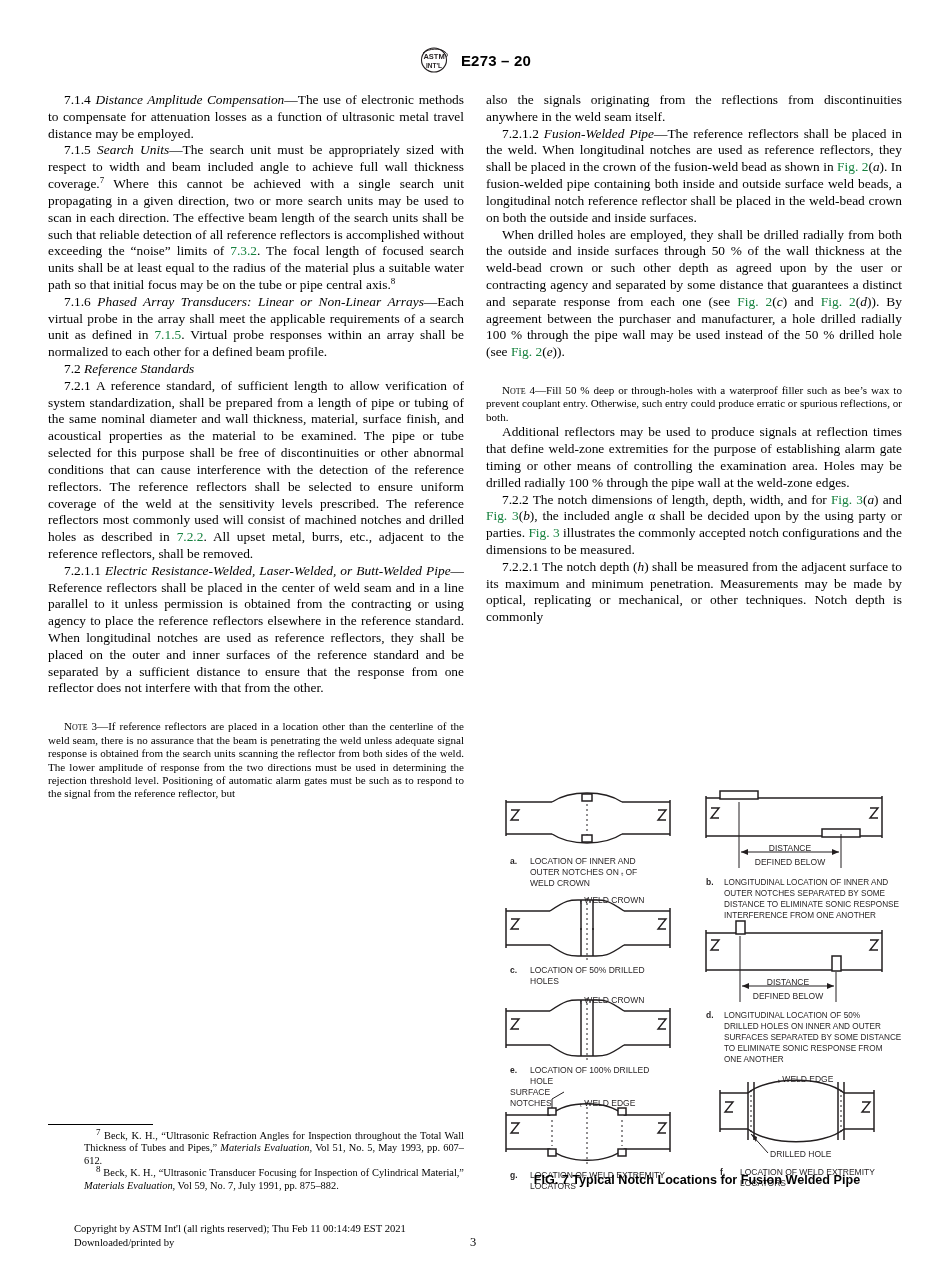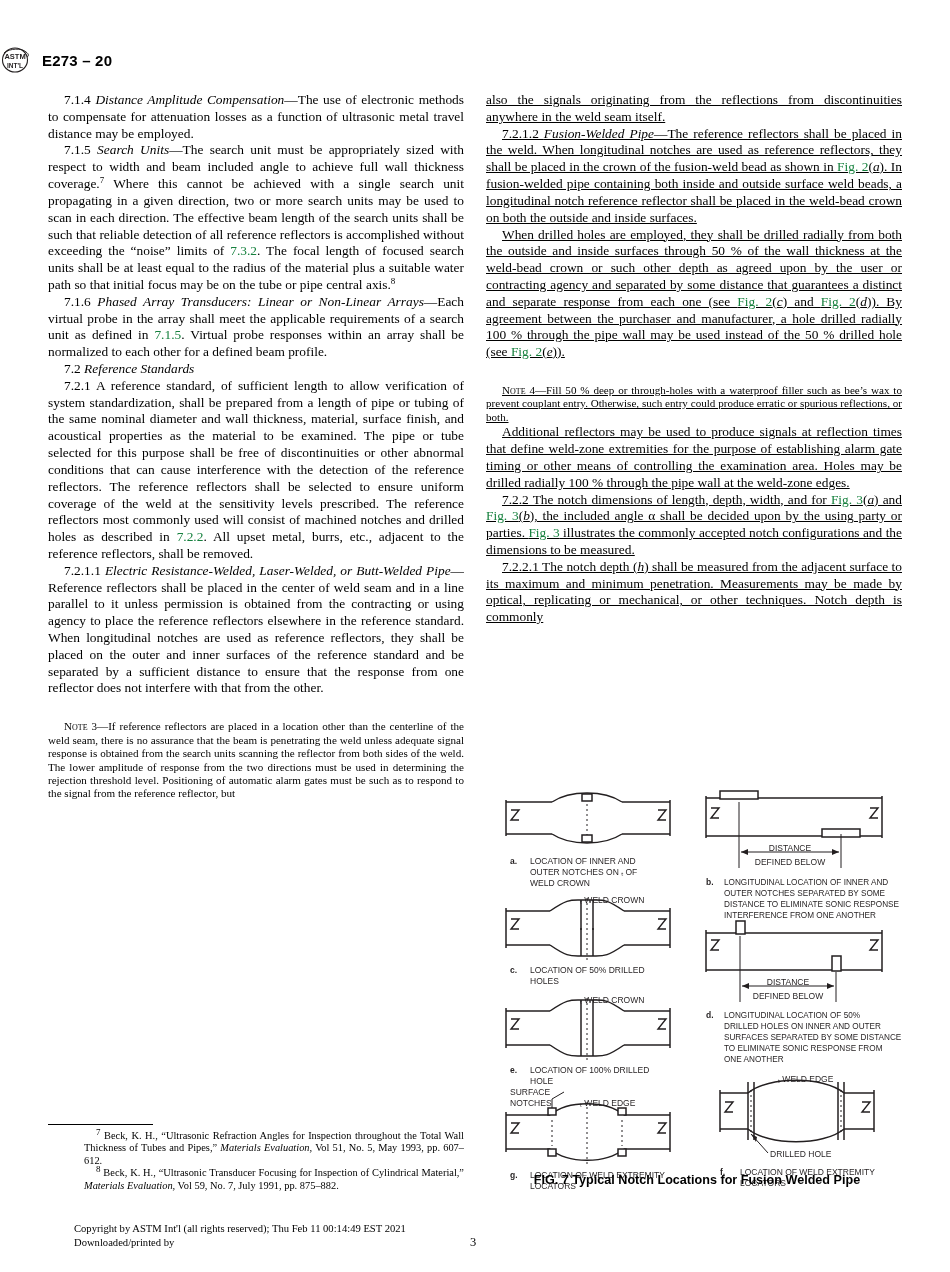--- a/index.html
+++ b/index.html
@@ -9,37 +9,37 @@
     font-family:"Liberation Serif", serif;
     color:#000;
     position:relative;
     overflow:hidden;
   }
   .page{ position:relative; width:950px; height:1272px; }
 
   
   .header{
     position:absolute; top:46px; left:0; width:950px;
-    display:flex; align-items:center; gap:10px;
+    display:flex; justify-content:center; align-items:center; gap:10px;
   }
   .astm-logo{ width:32px; height:28px; display:block; }
   .desig{
     font-family:"Liberation Sans", sans-serif;
     font-weight:bold; font-size:15px; letter-spacing:.2px;
   }
 
   
   .col{
     position:absolute; top:92px; width:416px;
     font-size:13.4px; line-height:1.255;
     text-align:justify; text-justify:inter-word;
     hyphens:none;
   }
   .col-left{ left:48px; }
-  .col-right{ left:486px;text-decoration:underline; }
+  .col-right{ left:486px; }
 
   p{ margin:0; text-indent:0; }
   p.ind{ text-indent:16px; }
   .it{ font-style:italic; }
   .ref{ color:#15803d; }
   sup{ font-size:9px; vertical-align:super; line-height:0; }
 
   
   .note{
     font-size:11.1px; line-height:1.21; text-align:justify;

